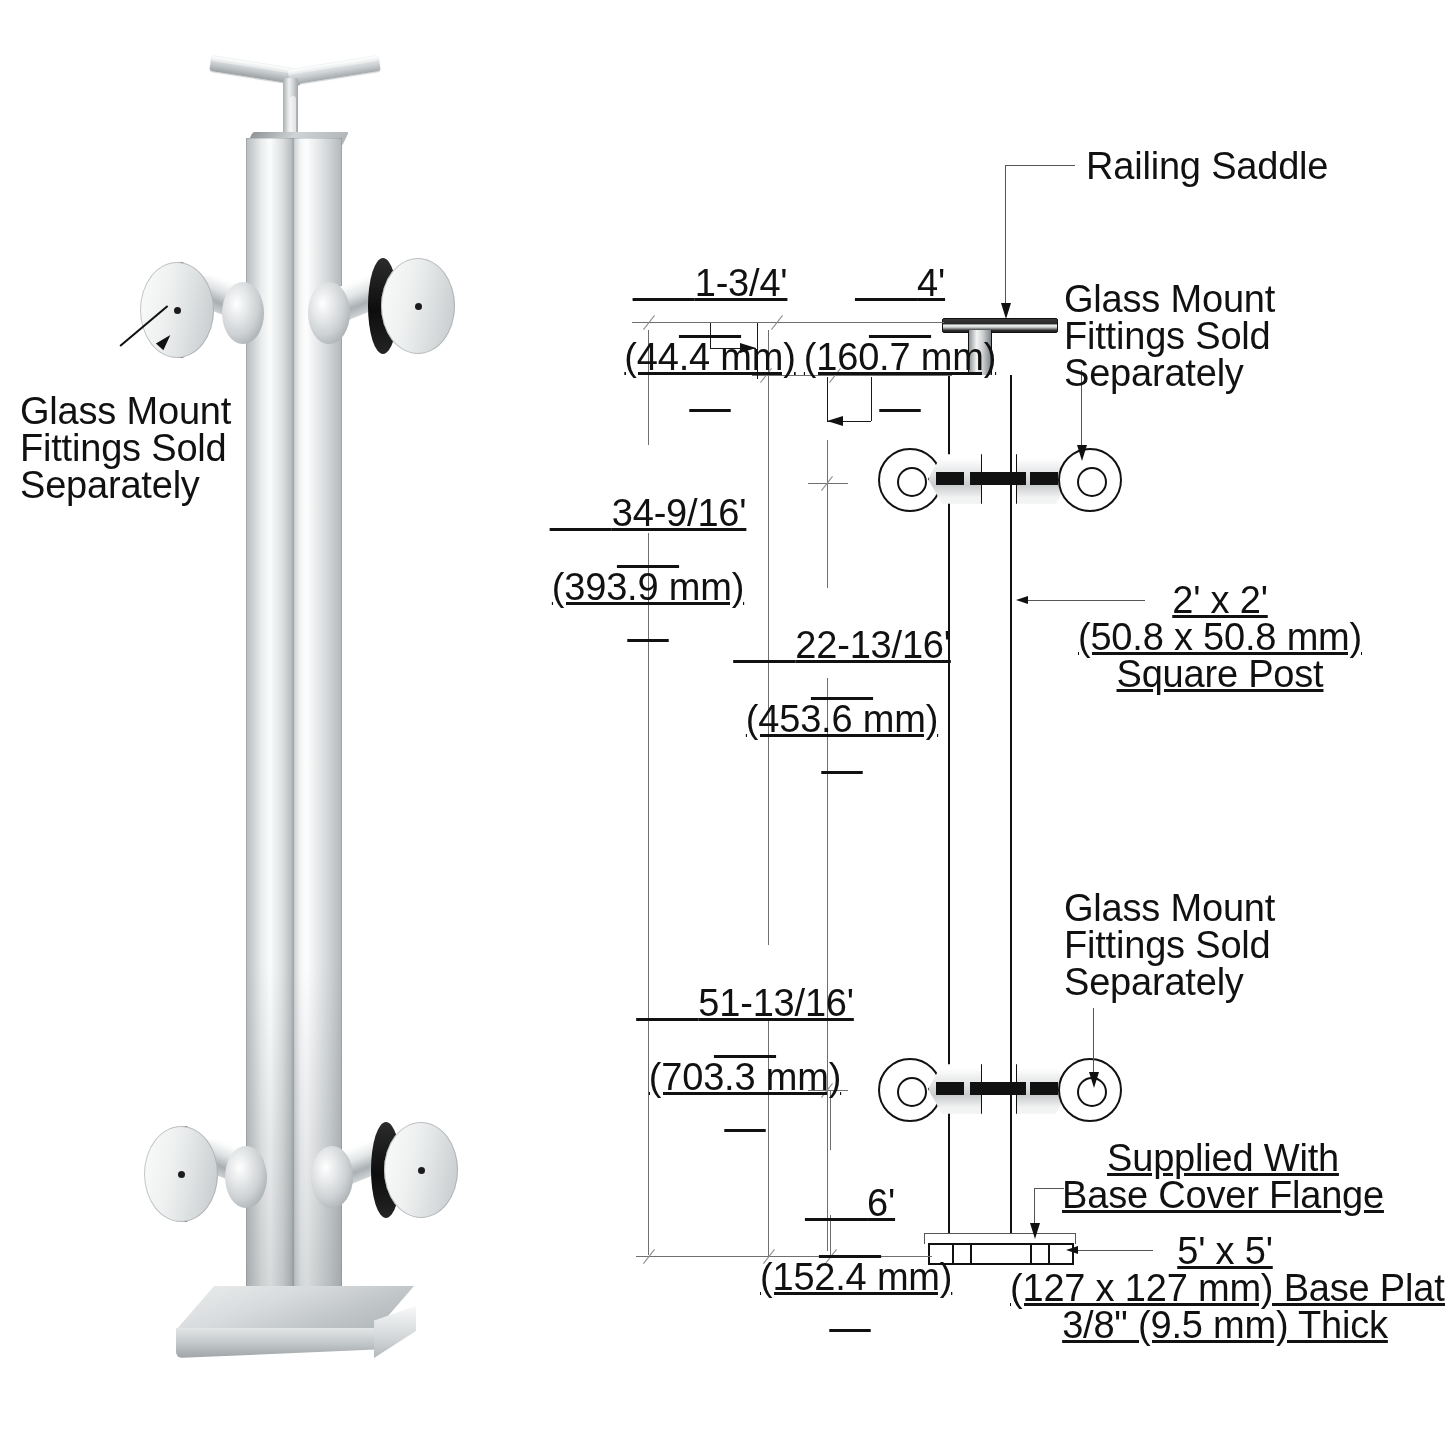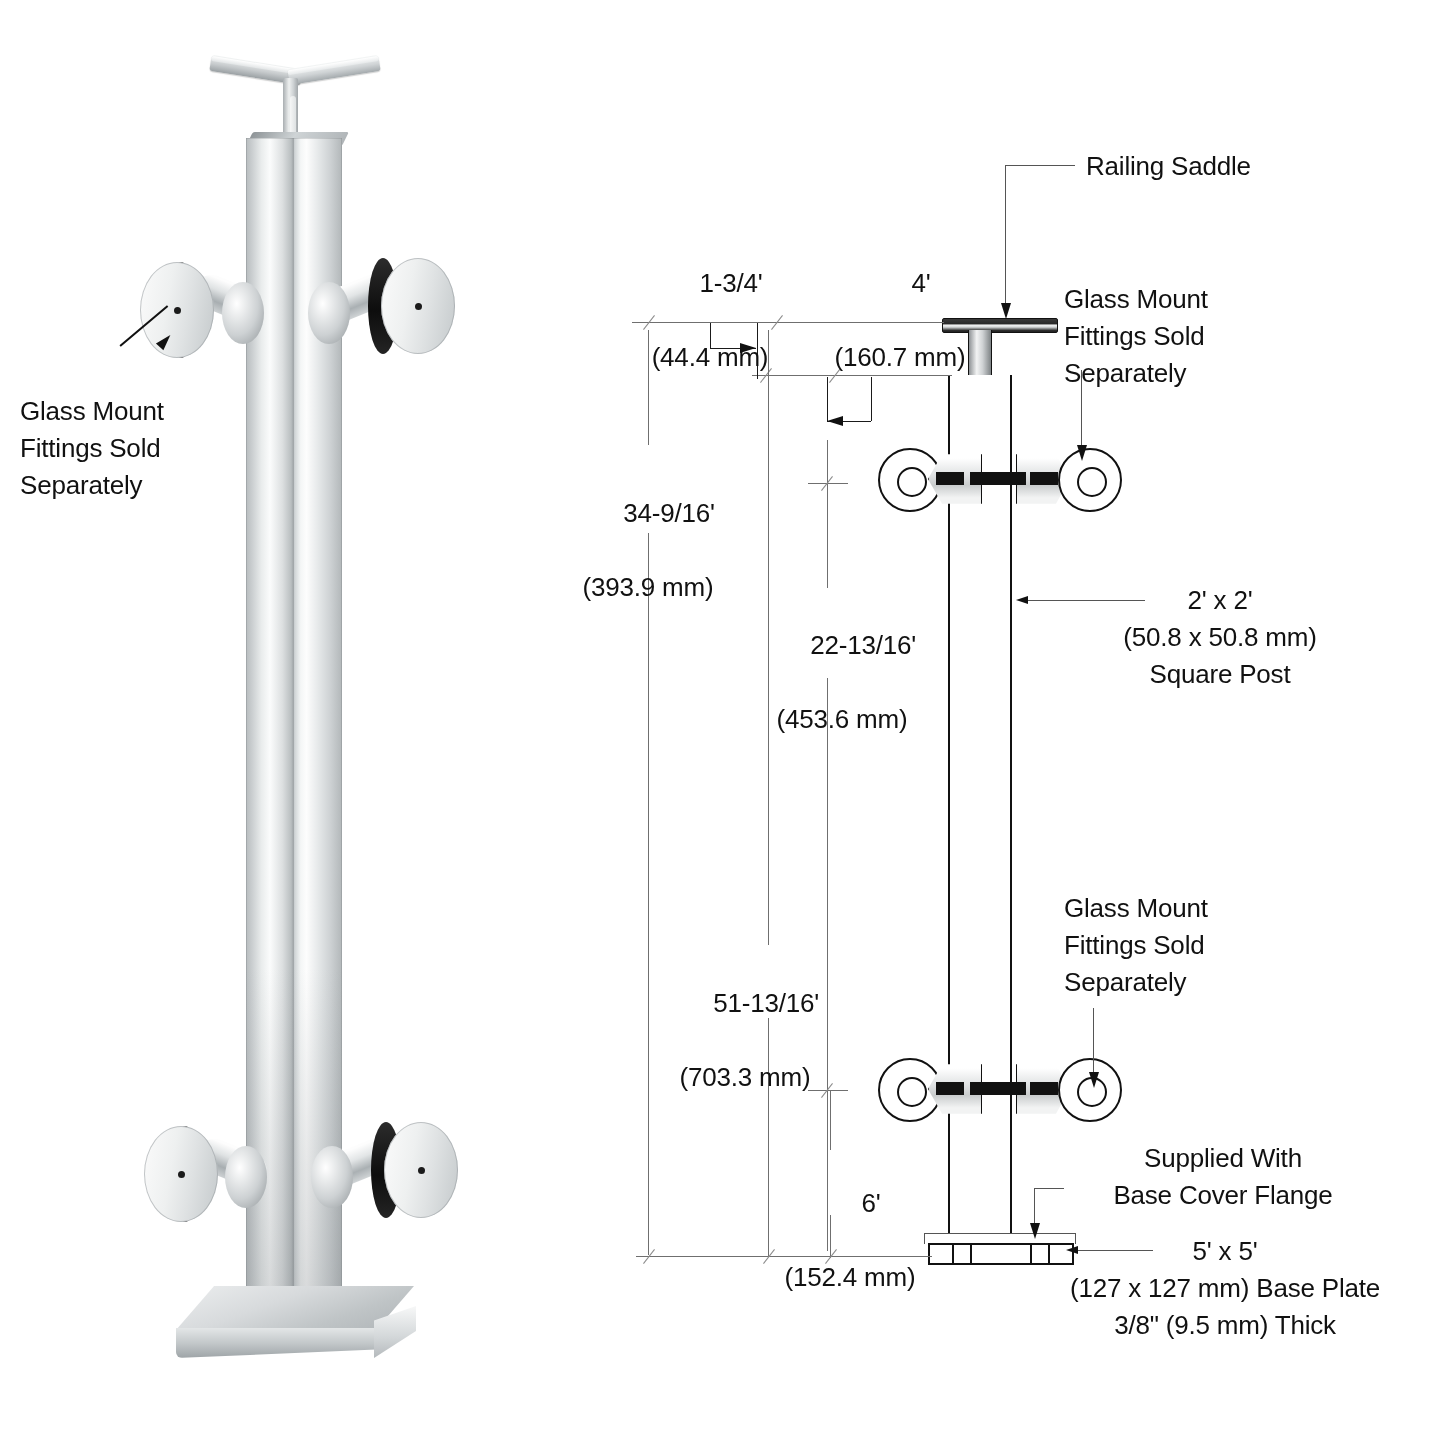--- a/index.html
+++ b/index.html
@@ -1,23 +1,23 @@
 <!DOCTYPE html>
 <html><head>
 <meta charset="utf-8">
 <style>
   html,body{margin:0;padding:0;background:#ffffff;}
   body{width:1445px;height:1445px;position:relative;overflow:hidden;
        font-family:"Liberation Sans","DejaVu Sans",sans-serif;color:#000;}
   .stage{position:absolute;left:0;top:0;width:1445px;height:1445px;}
 
   
-  .txt{position:absolute;font-size:26px;line-height:37px;white-space:pre;color:#111;
+  .txt{position:absolute;font-size:38px;line-height:37px;white-space:pre;color:#111;
        letter-spacing:-0.2px;}
-  .txt.c{text-align:center;}
+  .txt.c{text-align:center;text-decoration:underline;}
 
   
   .ln{position:absolute;background:#6f6f6f;}
   .ln.h{height:1px;}
   .ln.v{width:1px;}
   .ln.dark{background:#1a1a1a;}
   .lnb{position:absolute;background:#111;}
 
   
   .arr{position:absolute;width:0;height:0;}

